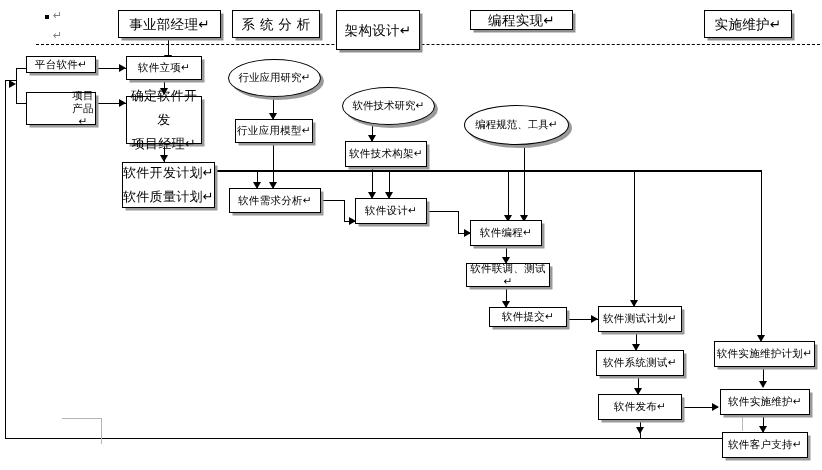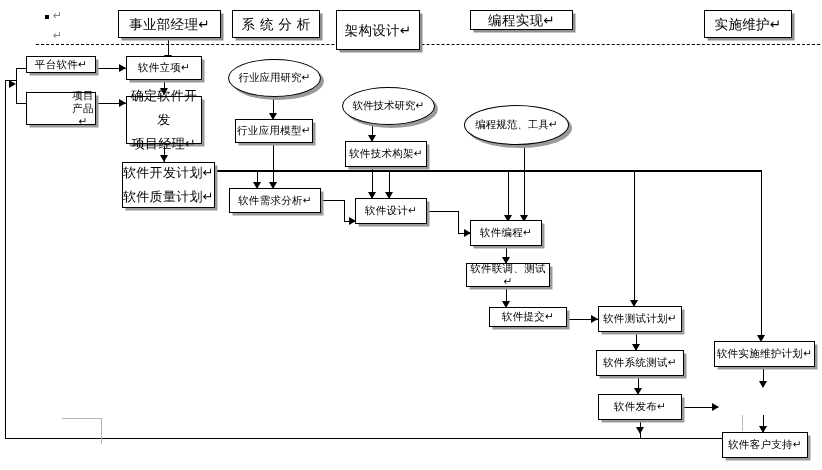--- a/index.html
+++ b/index.html
@@ -211,20 +211,21 @@
   <div class="node small" style="left:598px;top:394px;width:84px;height:26px;">软件发布↵</div>
   <div class="ln lnh" style="left:682px;top:407px;width:36px;"></div>
   <div class="arrow right" style="left:712px;top:403px;"></div>
   <div class="ln lnv" style="left:640px;top:420px;height:18px;"></div>
   <div class="arrow down" style="left:636px;top:427px;"></div>
 
   <div class="node small" style="left:714px;top:341px;width:101px;height:26px;">软件实施维护计划↵</div>
   <div class="ln lnv" style="left:763px;top:367px;height:20px;"></div>
   <div class="arrow down" style="left:759px;top:381px;"></div>
 
+  <div class="node small" style="left:720px;top:389px;width:90px;height:26px;">软件实施维护↵</div>
   <div class="ln grayline" style="left:742px;top:415px;height:16px;"></div>
   <div class="ln lnv" style="left:763px;top:415px;height:17px;"></div>
   <div class="arrow down" style="left:759px;top:426px;"></div>
 
   <div class="node small" style="left:722px;top:432px;width:86px;height:26px;">软件客户支持↵</div>
 
   <div class="ln lnh" style="left:5px;top:438px;width:785px;"></div>
   <div class="ln lnv" style="left:5px;top:80px;height:359px;"></div>
   <div class="ln lnh" style="left:5px;top:80px;width:11px;"></div>
 

